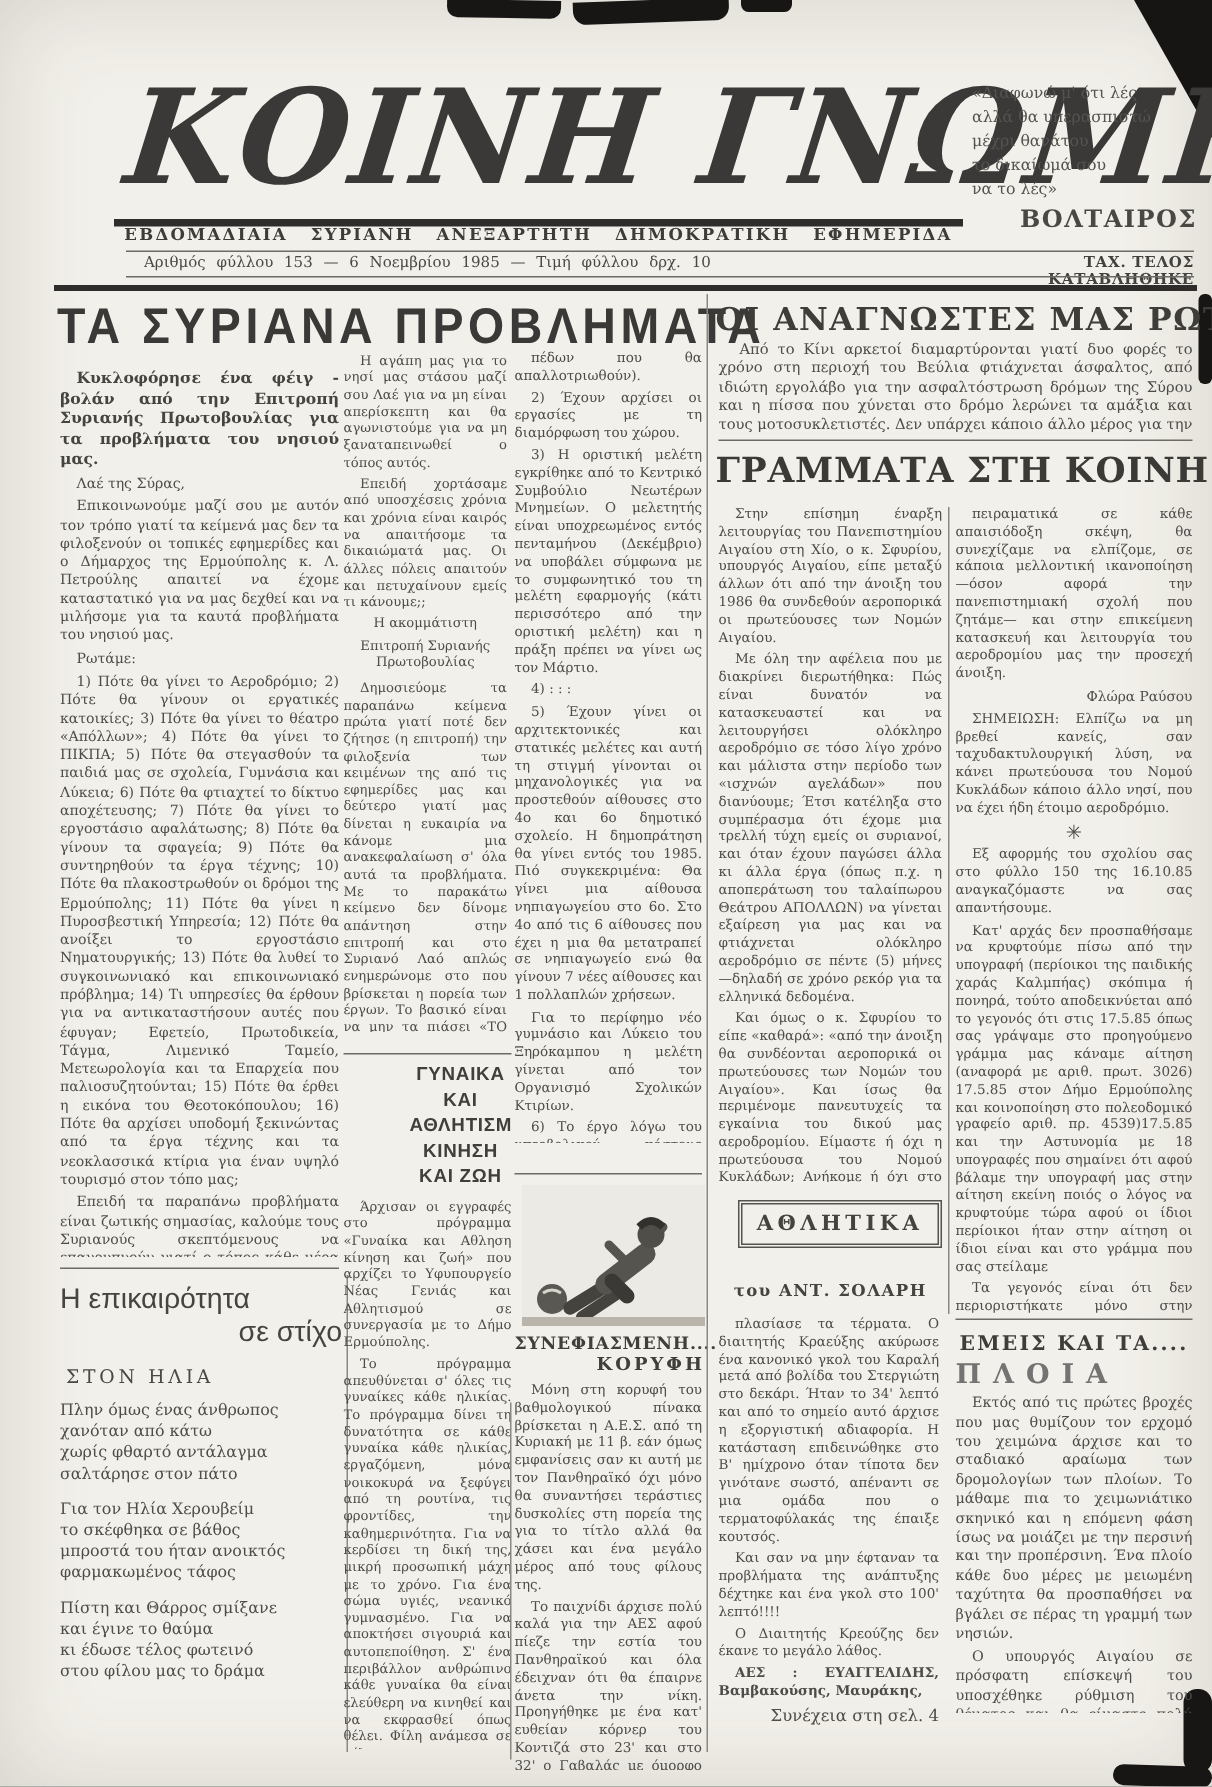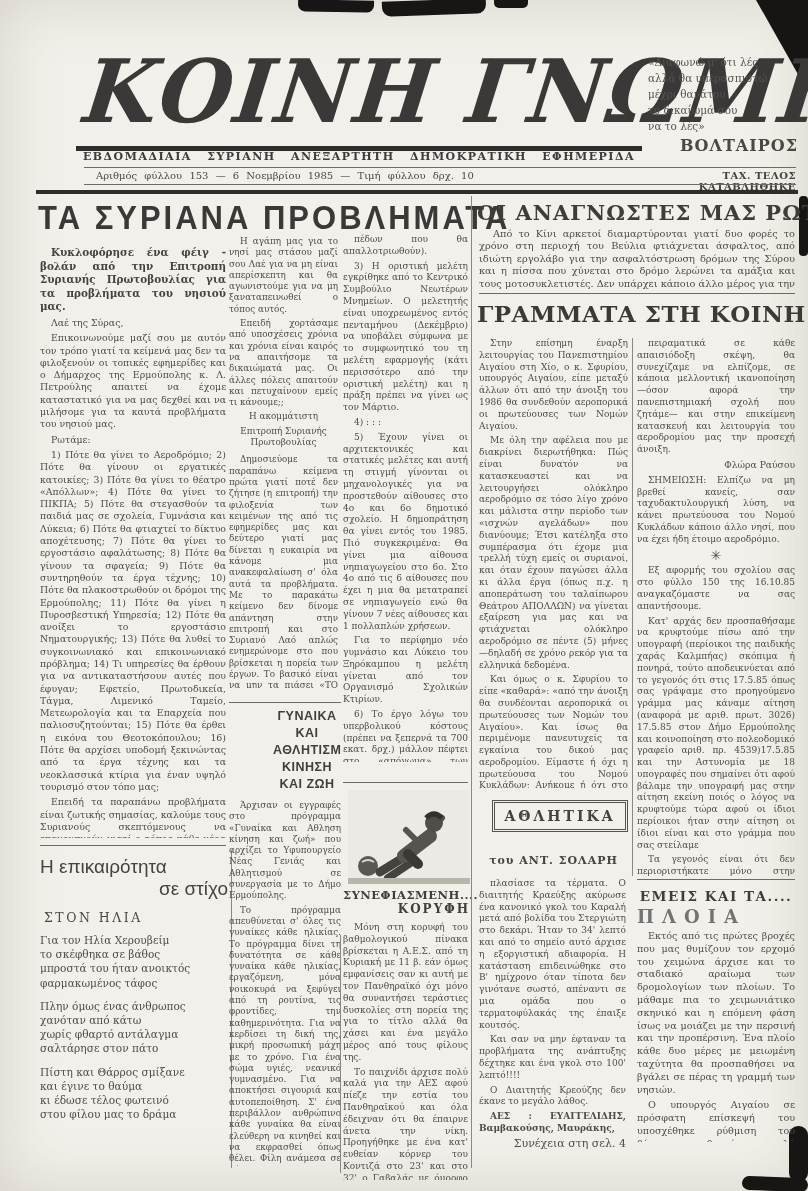--- a/index.html
+++ b/index.html
@@ -129,45 +129,46 @@
     <p class="center-line">Η ακομμάτιστη</p>
     <p class="center-line" style="margin-bottom:6px;">Επιτροπή Συριανής Πρωτοβουλίας</p>
     <div>
         <p>Δημοσιεύομε τα παραπάνω κείμενα πρώτα γιατί ποτέ δεν ζήτησε (η επιτροπή) την φιλοξενία των κειμένων της από τις εφημερίδες μας και δεύτερο γιατί μας δίνεται η ευκαιρία να κάνομε μια ανακεφαλαίωση σ' όλα αυτά τα προβλήματα. Με το παρακάτω κείμενο δεν δίνομε απάντηση στην επιτροπή και στο Συριανό Λαό απλώς ενημερώνομε στο που βρίσκεται η πορεία των έργων. Το βασικό είναι να μην τα πιάσει «ΤΟ ΠΑΓΩΜΑ» που διεχάραξε η κυβέρνηση για τα δυο επόμενα χρόνια γιατί τότε ...αντίο.</p>
       </div>
   </div>
 
   <div class="abs col f-mid" style="left:343px;top:234px;width:125px;height:528px;">
     <div>
         <p>πέδων που θα απαλλοτριωθούν).</p>
+        <p>2) Έχουν αρχίσει οι εργασίες με τη διαμόρφωση του χώρου.</p>
         <p>3) Η οριστική μελέτη εγκρίθηκε από το Κεντρικό Συμβούλιο Νεωτέρων Μνημείων. Ο μελετητής είναι υποχρεωμένος εντός πενταμήνου (Δεκέμβριο) να υποβάλει σύμφωνα με το συμφωνητικό του τη μελέτη εφαρμογής (κάτι περισσότερο από την οριστική μελέτη) και η πράξη πρέπει να γίνει ως τον Μάρτιο.</p>
         <p>4)  : : :</p>
         <p>5) Έχουν γίνει οι αρχιτεκτονικές και στατικές μελέτες και αυτή τη στιγμή γίνονται οι μηχανολογικές για να προστεθούν αίθουσες στο 4ο και 6ο δημοτικό σχολείο. Η δημοπράτηση θα γίνει εντός του 1985. Πιό συγκεκριμένα: Θα γίνει μια αίθουσα νηπιαγωγείου στο 6ο. Στο 4ο από τις 6 αίθουσες που έχει η μια θα μετατραπεί σε νηπιαγωγείο ενώ θα γίνουν 7 νέες αίθουσες και 1 πολλαπλών χρήσεων.</p>
         <p>Για το περίφημο νέο γυμνάσιο και Λύκειο του Ξηρόκαμπου η μελέτη γίνεται από τον Οργανισμό Σχολικών Κτιρίων.</p>
         <p>6) Το έργο λόγω του υπερβολικού κόστους (πρέπει να ξεπερνά τα 700 εκατ. δρχ.) μάλλον πέφτει στο «απόγωμα» των Δημοσίων επενδύσεων.</p>
       </div>
 
   </div>
   <div class="abs rule-h" style="left:343px;top:782px;width:125px;"></div>
 
   <div class="abs rule-h" style="left:40px;top:845px;width:186px;"></div>
   <div class="abs rule-v" style="left:231px;top:850px;height:318px;"></div>
   <div class="abs" style="left:40px;top:856px;width:188px;height:312px;overflow:hidden;">
     <div class="poem-title1">Η επικαιρότητα</div>
     <div class="poem-title2">σε στίχο</div>
     <div class="poem-sub">ΣΤΟΝ ΗΛΙΑ</div>
     <div>
+        <div class="stanza">Πλην όμως ένας άνθρωπος
+χανόταν από κάτω
+χωρίς φθαρτό αντάλαγμα
+σαλτάρησε στον πάτο</div>
         <div class="stanza">Για τον Ηλία Χερουβείμ
 το σκέφθηκα σε βάθος
 μπροστά του ήταν ανοικτός
 φαρμακωμένος τάφος</div>
-        <div class="stanza">Πλην όμως ένας άνθρωπος
-χανόταν από κάτω
-χωρίς φθαρτό αντάλαγμα
-σαλτάρησε στον πάτο</div>
         <div class="stanza">Πίστη και Θάρρος σμίξανε
 και έγινε το θαύμα
 κι έδωσε τέλος φωτεινό
 στου φίλου μας το δράμα</div>
       </div>
 
   </div>
 
   <div class="abs rule-h" style="left:229px;top:702px;width:112px;"></div>
   <div class="abs" style="left:229px;top:708px;width:112px;height:458px;overflow:hidden;">

